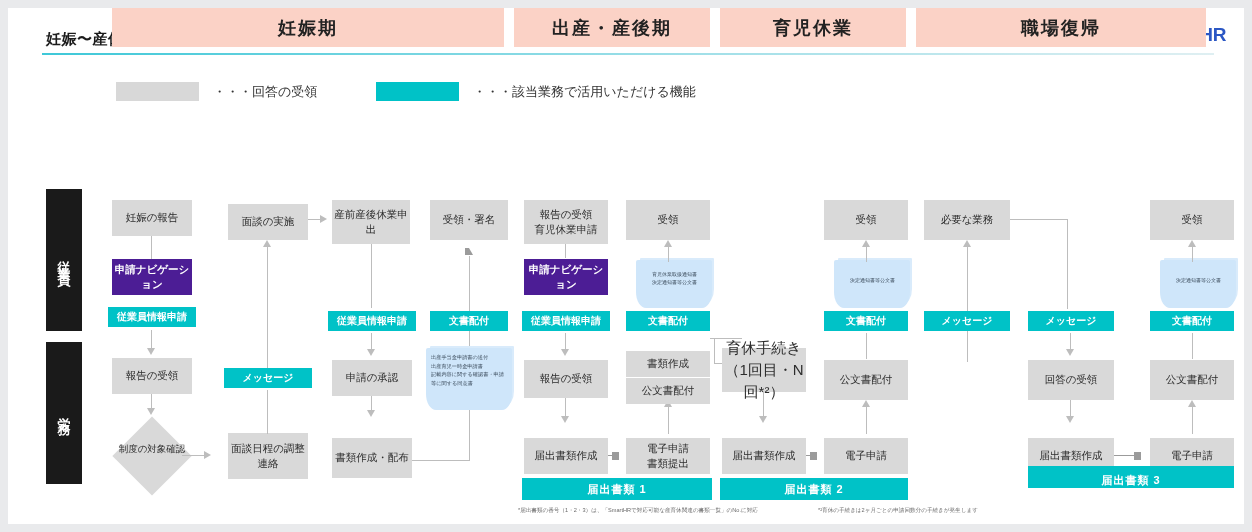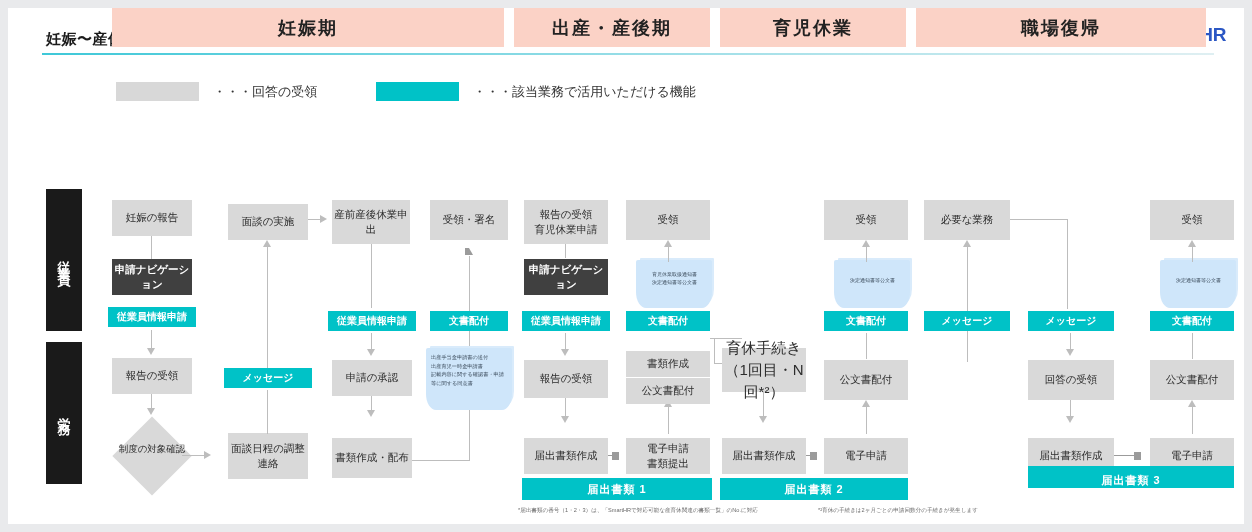--- a/index.html
+++ b/index.html
@@ -59,21 +59,21 @@
     writing-mode:vertical-rl; font-size:13px; font-weight:bold;
     letter-spacing:7px; line-height:1;
   }
 
   
   .node {
     position:absolute; box-sizing:border-box;
     display:flex; align-items:center; justify-content:center; text-align:center;
   }
   .gray { background:#d9d9d9; color:#2d2d2d; font-size:10.5px; line-height:1.45; }
-  .cyan { background:#404040; color:#ffffff; font-size:10.5px; font-weight:bold; line-height:1.4; }
+  .cyan { background:#4c1d95; color:#ffffff; font-size:10.5px; font-weight:bold; line-height:1.4; }
   .tag  { background:#00c2c7; color:#ffffff; font-size:10px; font-weight:bold; }
   .banner { background:#00c2c7; color:#ffffff; font-size:11px; font-weight:bold; letter-spacing:1px; }
   .diamond { background:#d9d9d9; }
   .note {
     position:absolute; background:#cfe6fa;
     border-radius:2px 2px 10px 10px / 2px 2px 16px 16px;
     box-sizing:border-box; padding:5px 4px 0 5px;
     font-size:5.2px; color:#3a4a5a; line-height:1.65; text-align:left;
     box-shadow:3px -3px 0 -1px #d9ebfb;
   }

